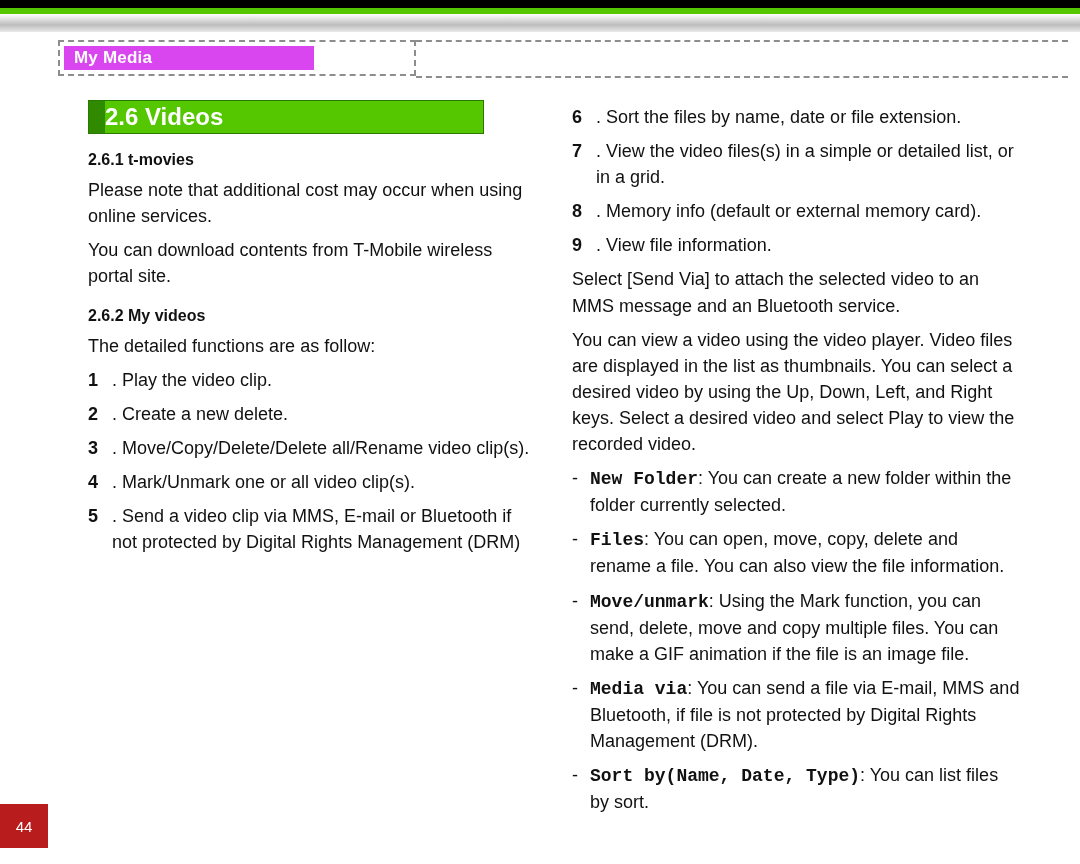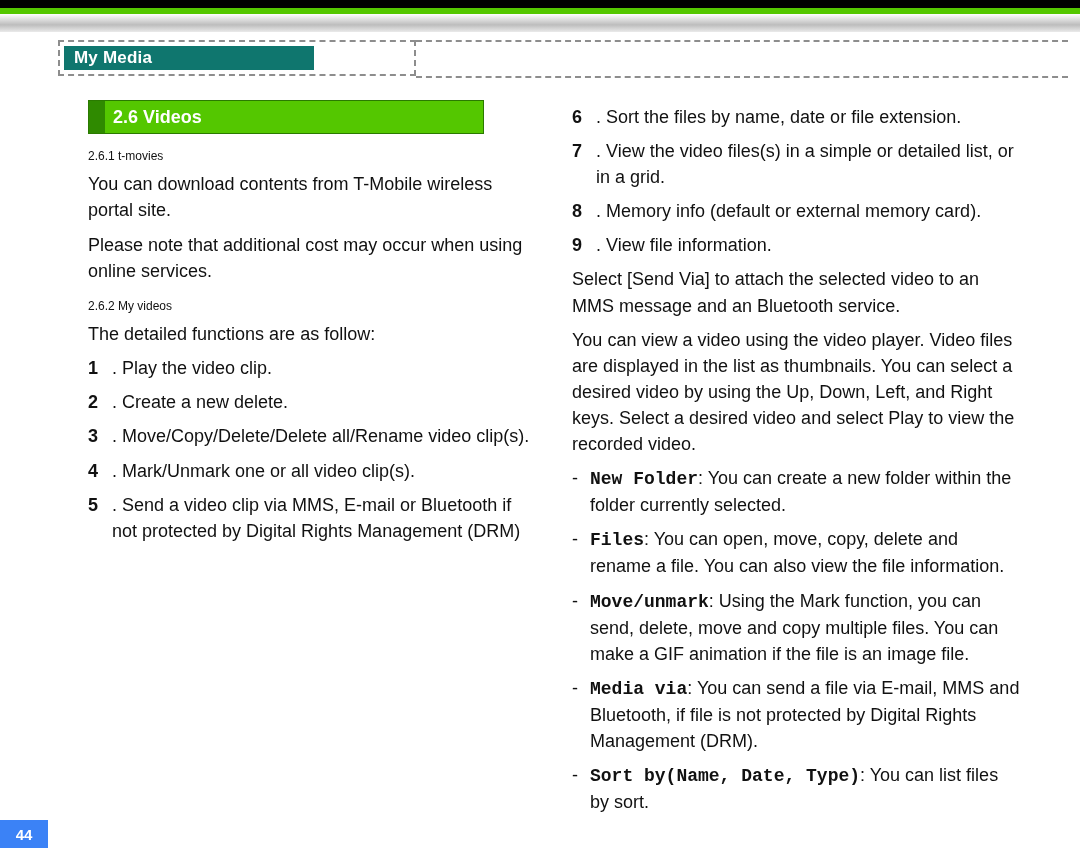--- a/index.html
+++ b/index.html
@@ -15,21 +15,21 @@
   }
 
   
   .tab-row { position: relative; height: 56px; width: 1022px; margin-left: 58px; }
   .dash-box {
     position: absolute; left: 0; top: 8px; width: 358px; height: 36px;
     border: 2px dashed #8d8d8d;
   }
   .tab {
     position: absolute; left: 6px; top: 14px; width: 250px; height: 24px;
-    background: #0f766e; color: #fff; font-weight: bold; font-size: 17px;
+    background: #d946ef; color: #fff; font-weight: bold; font-size: 17px;
     line-height: 24px; padding-left: 10px; letter-spacing: 0.2px;
   }
   .dash-right {
     position: absolute; left: 358px; top: 44px; width: 652px; height: 0;
     border-top: 2px dashed #8d8d8d;
   }
   .dash-top {
     position: absolute; left: 358px; top: 8px; width: 652px; height: 0;
     border-top: 2px dashed #8d8d8d;
   }
@@ -41,40 +41,40 @@
 
   .section-banner {
     height: 34px; width: 396px; margin-bottom: 10px;
     border: 1.5px solid #2a7a00;
     display: flex; align-items: stretch;
   }
   .section-banner .bar {
     width: 16px; background: #2f8a00;
   }
   .section-banner .label {
-    flex: 1; background: #54c700; color: #fff; font-weight: bold; font-size: 18px;
-    display: flex; align-items: center; padding-left: 8px;
+    flex: 1; background: #54c700; color: #fff; font-weight: bold; font-size: 24px;
+    display: flex; align-items: center; 
   }
 
-  h3.sub { font-size: 12px; font-weight: normal; margin: 14px 0 6px 0; }
+  h3.sub { font-size: 16px; font-weight: bold; margin: 14px 0 6px 0; }
 
   .num-list .item, .bullet-list .item {
     display: flex; margin: 4px 0 8px 0;
   }
   .num-list .n { font-weight: bold; min-width: 20px; }
   .num-list .t, .bullet-list .t { padding-left: 4px; }
   .bullet-list .b { min-width: 14px; }
   .bullet-list .item .t { }
 
   strong { font-weight: bold; font-family: Liberation Mono, monospace; }
 
   
   .page-num {
-    position: absolute; left: 0; bottom: 16px; width: 48px; height: 28px;
-    background: #3b82f6; color: #fff; font-weight: bold; font-size: 15px;
+    position: absolute; left: 0; bottom: 16px; width: 48px; height: 44px;
+    background: #b91c1c; color: #fff; font-weight: normal; font-size: 15px;
     display: flex; align-items: center; justify-content: center;
   }
 </style>
 </head>
 <body>
 
 <div class="page">
 
   <div class="top-black"></div>
   <div class="top-green-thin"></div>
@@ -90,22 +90,22 @@
   <div class="content">
 
     <div class="col">
       <div class="section-banner">
         <div class="bar"></div>
         <div class="label">2.6 Videos</div>
       </div>
 
 
       <h3 class="sub">2.6.1 t-movies</h3>
+      <p>Please note that additional cost may occur when using online services.</p>
       <p>You can download contents from T-Mobile wireless portal site.</p>
-      <p>Please note that additional cost may occur when using online services.</p>
 
       <h3 class="sub">2.6.2 My videos</h3>
       <p>The detailed functions are as follow:</p>
 
       <div class="num-list">
         <div class="item">
           <span class="n">1</span>
           <span class="t">. Play the video clip.</span>
         </div>
         <div class="item">

